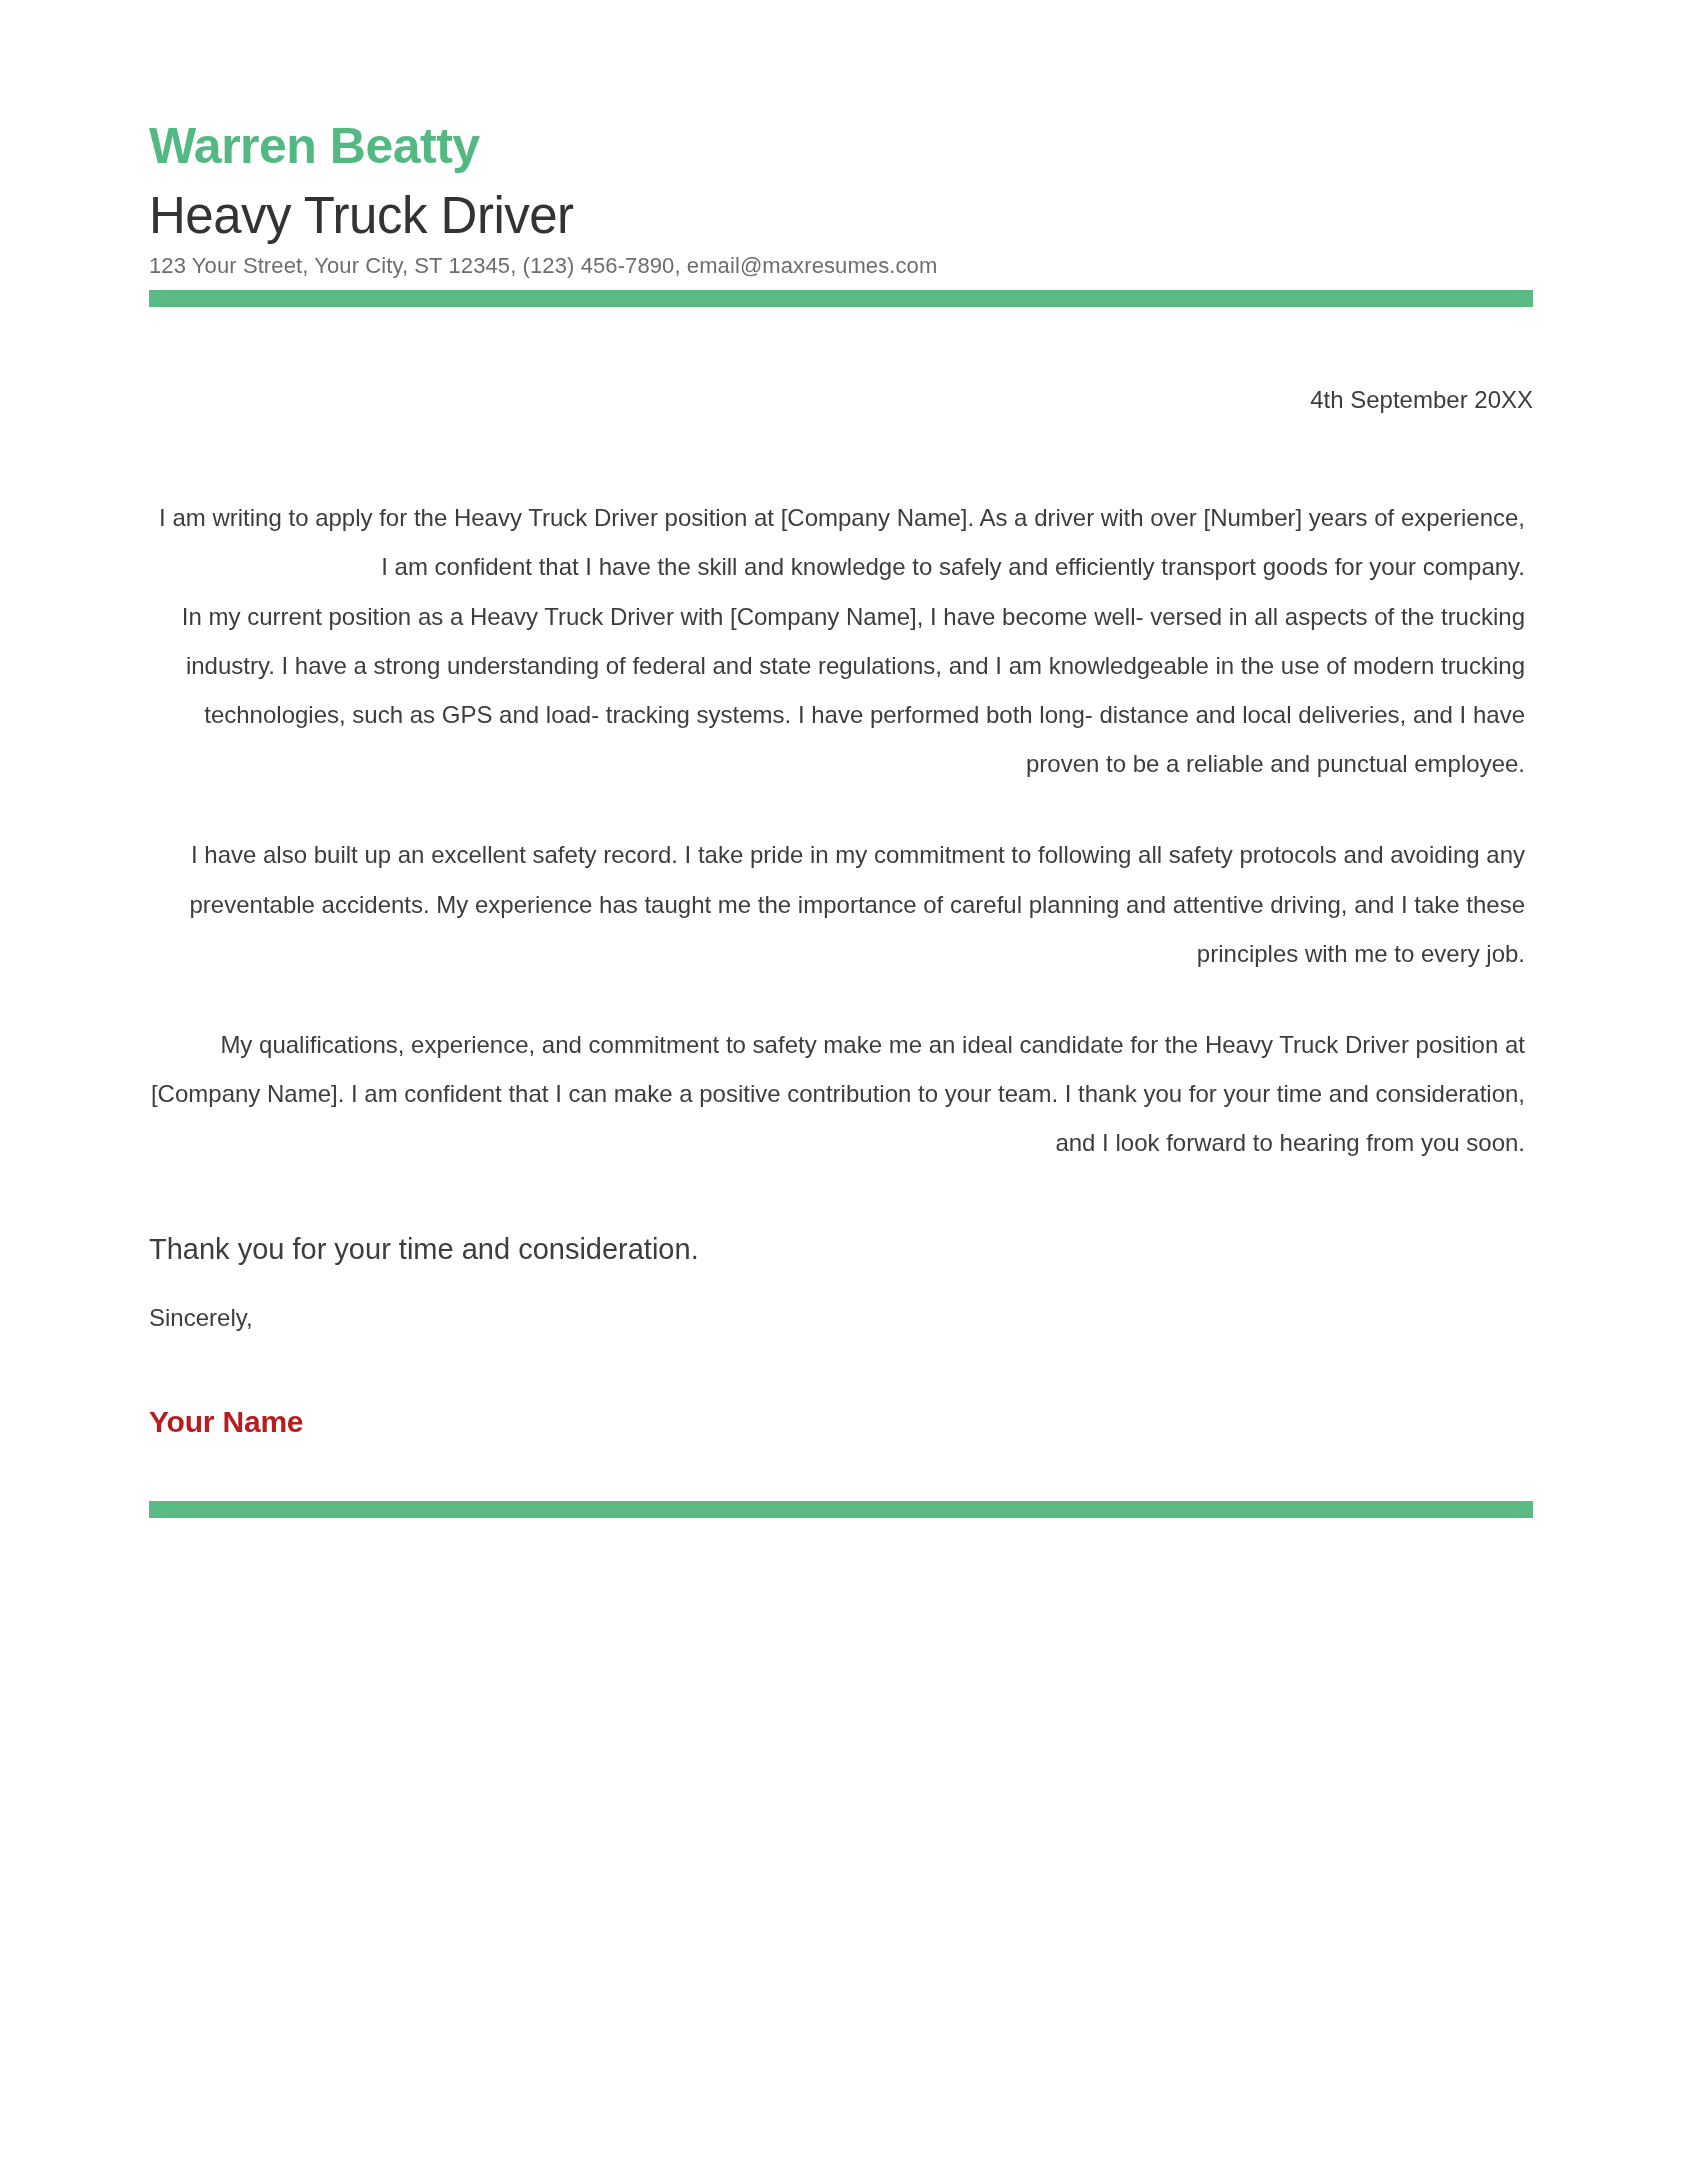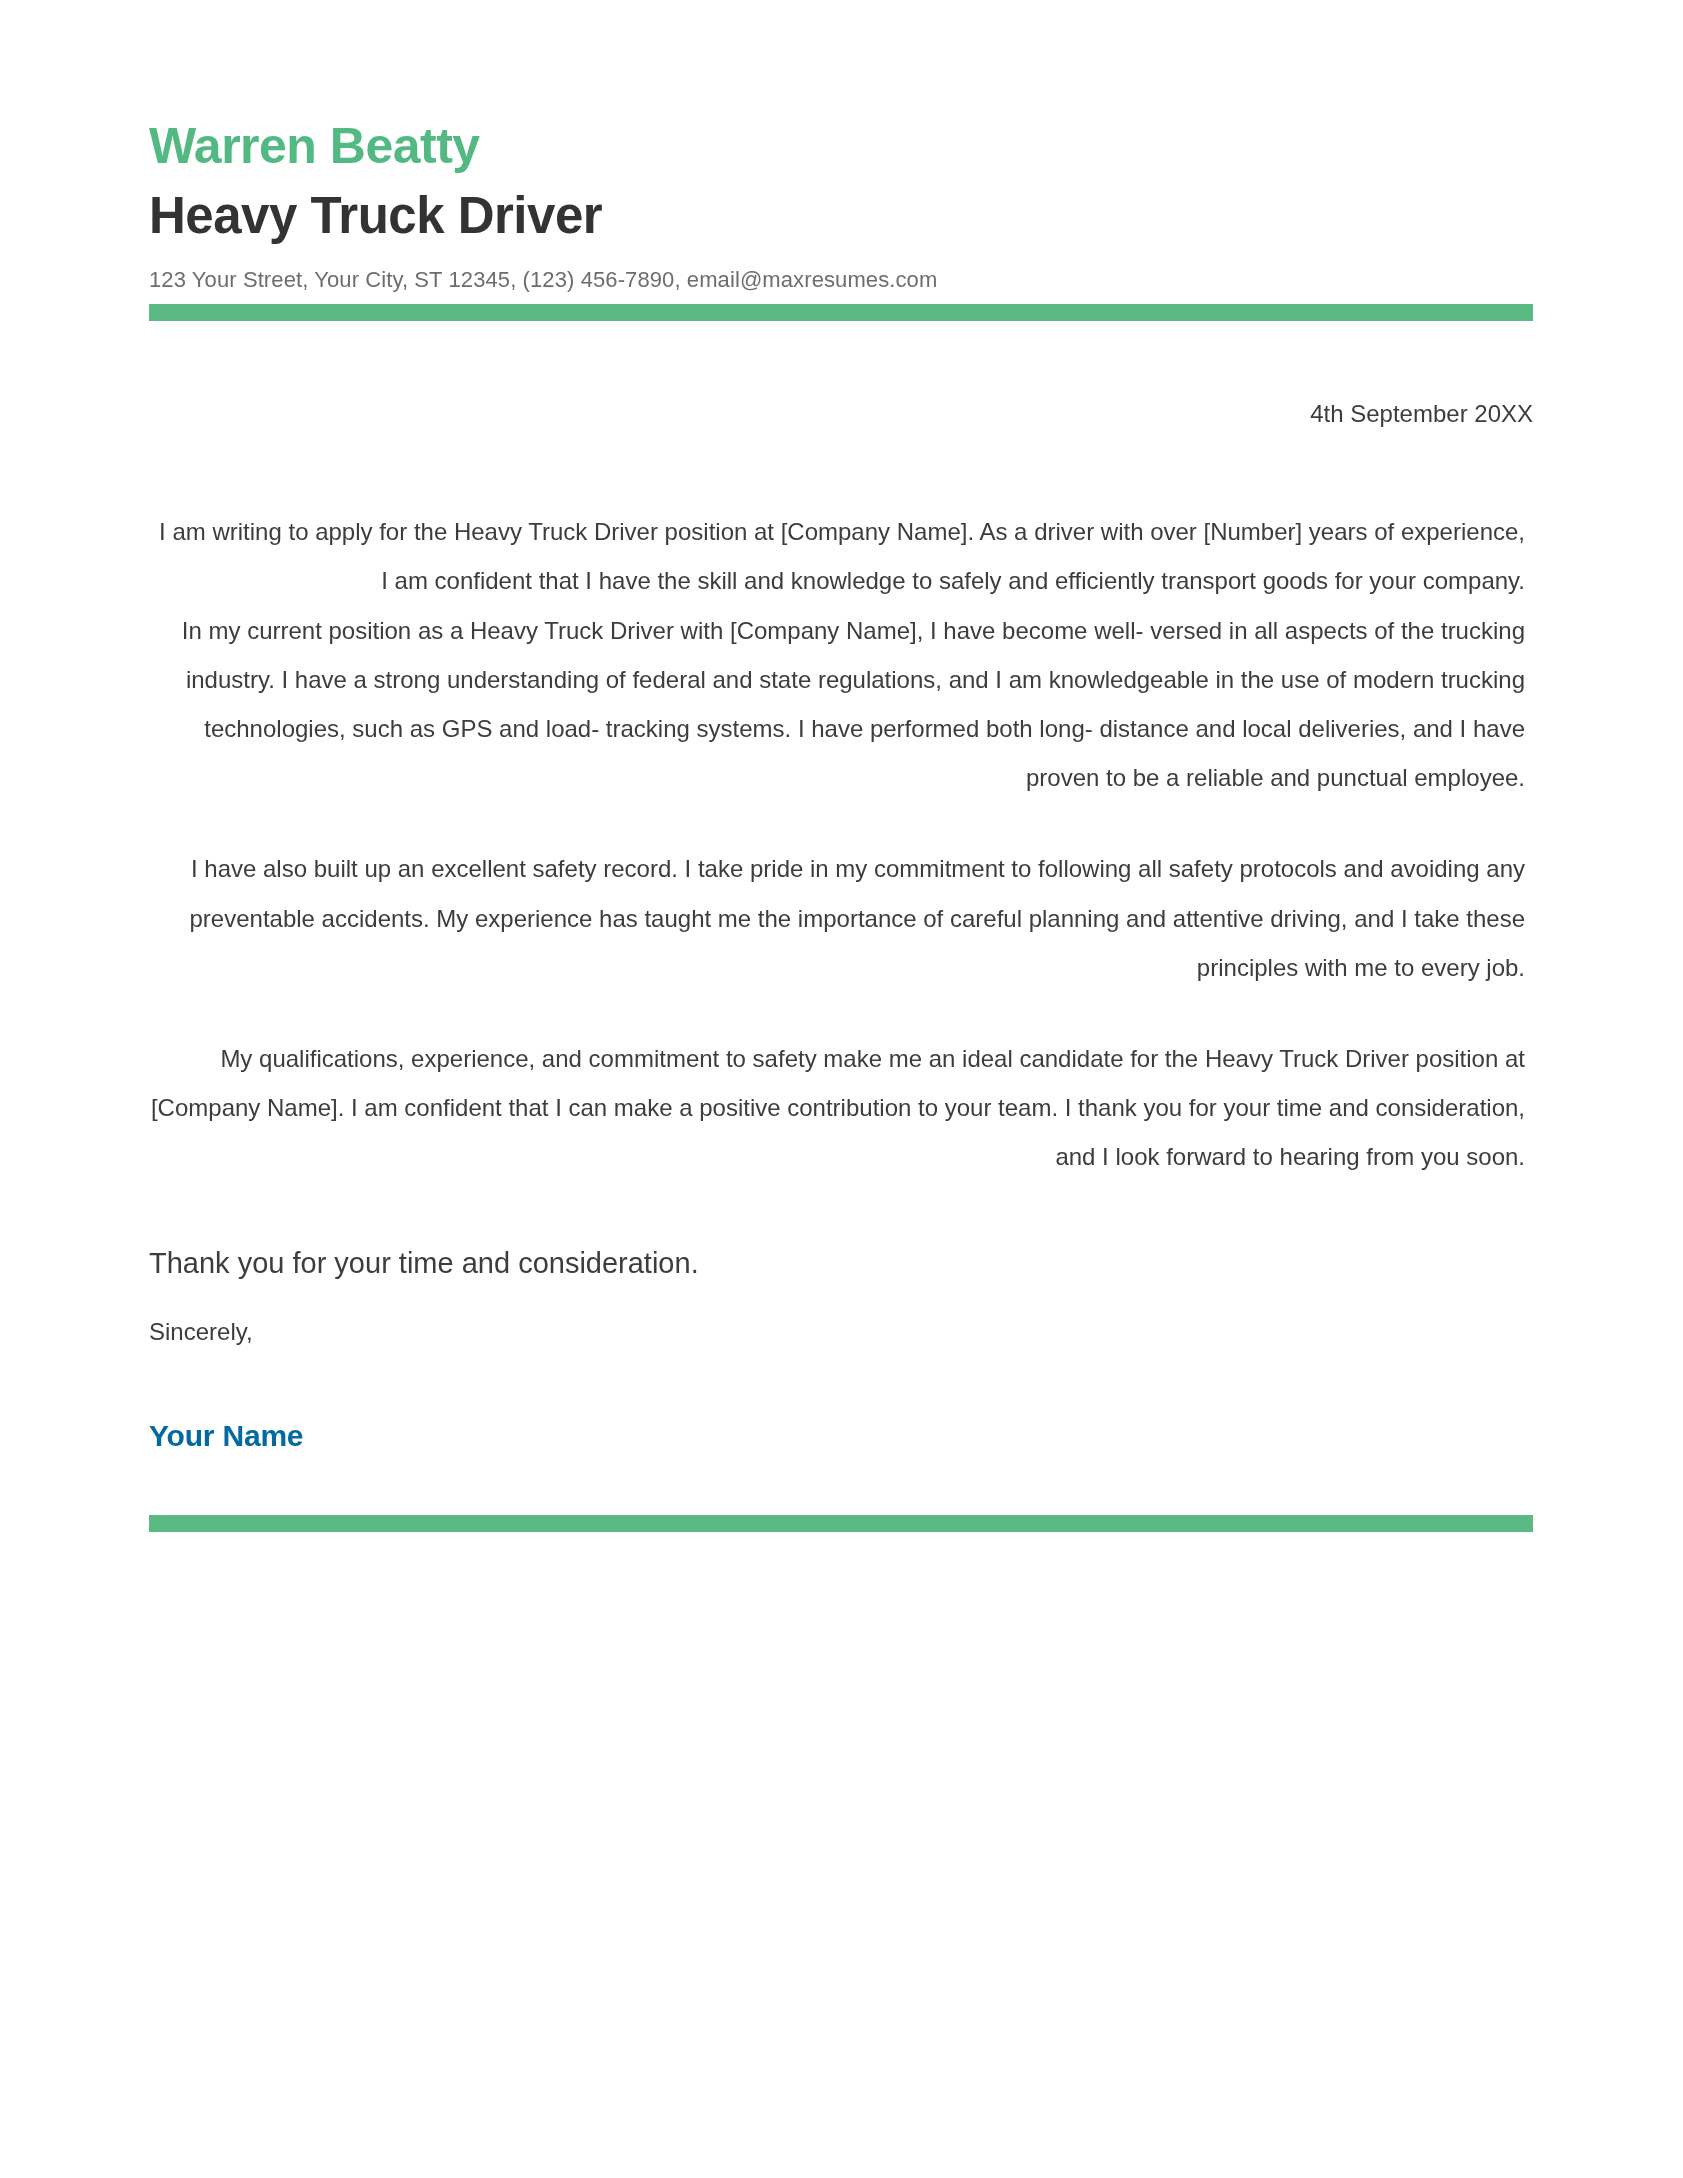--- a/index.html
+++ b/index.html
@@ -40,25 +40,25 @@
     font-size: 50px;
     font-weight: 700;
     color: #53b983;
     line-height: 1.1;
     letter-spacing: -0.5px;
     margin: 0 0 14px 0;
   }
 
   .job-title {
     font-size: 51px;
-    font-weight: 700;
+    font-weight: 400;
     color: #333333;
     line-height: 1.1;
     letter-spacing: -0.5px;
-    margin: 0 0 22px 0;
+    margin: 0 0 8px 0;
   }
 
   .contact-line {
     font-size: 22px;
     font-weight: 400;
     color: #6d6d6d;
     line-height: 1.3;
     margin: 0;
     letter-spacing: 0.1px;
   }
@@ -124,21 +124,21 @@
   .sincerely {
     font-size: 24px;
     color: #3d3d3d;
     line-height: 1.4;
     margin-top: 32px;
   }
 
   .signature-name {
     font-size: 30px;
     font-weight: 700;
-    color: #0369a1;
+    color: #b91c1c;
     line-height: 1.2;
     margin-top: 69px;
     letter-spacing: -0.2px;
   }
 </style>
 </head>
 <body>
 
 <div class="page">
   <div class="content">

